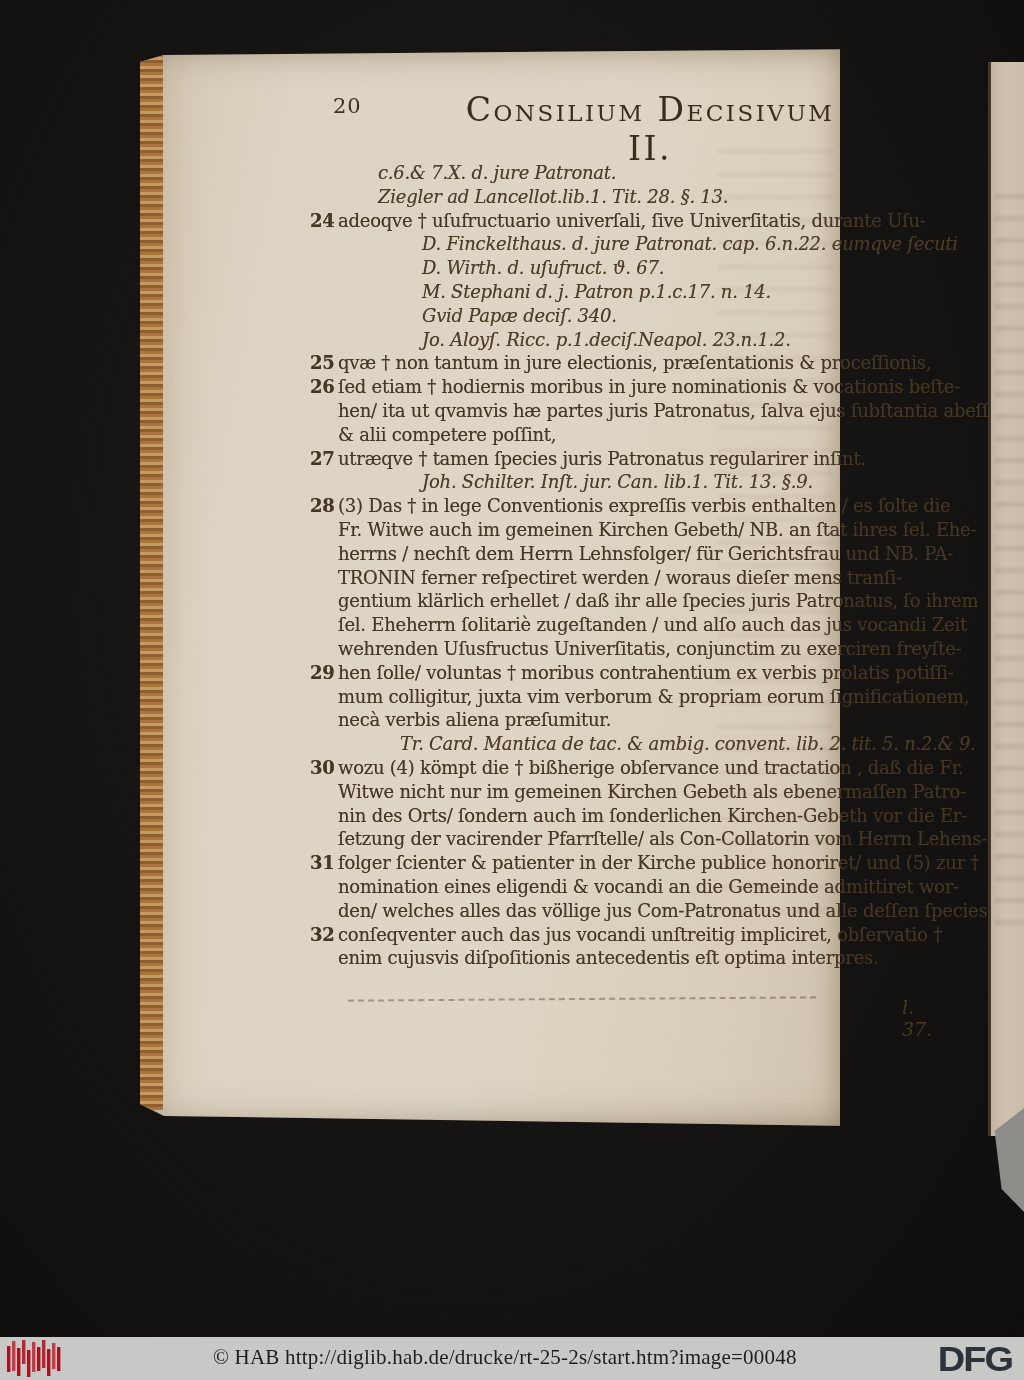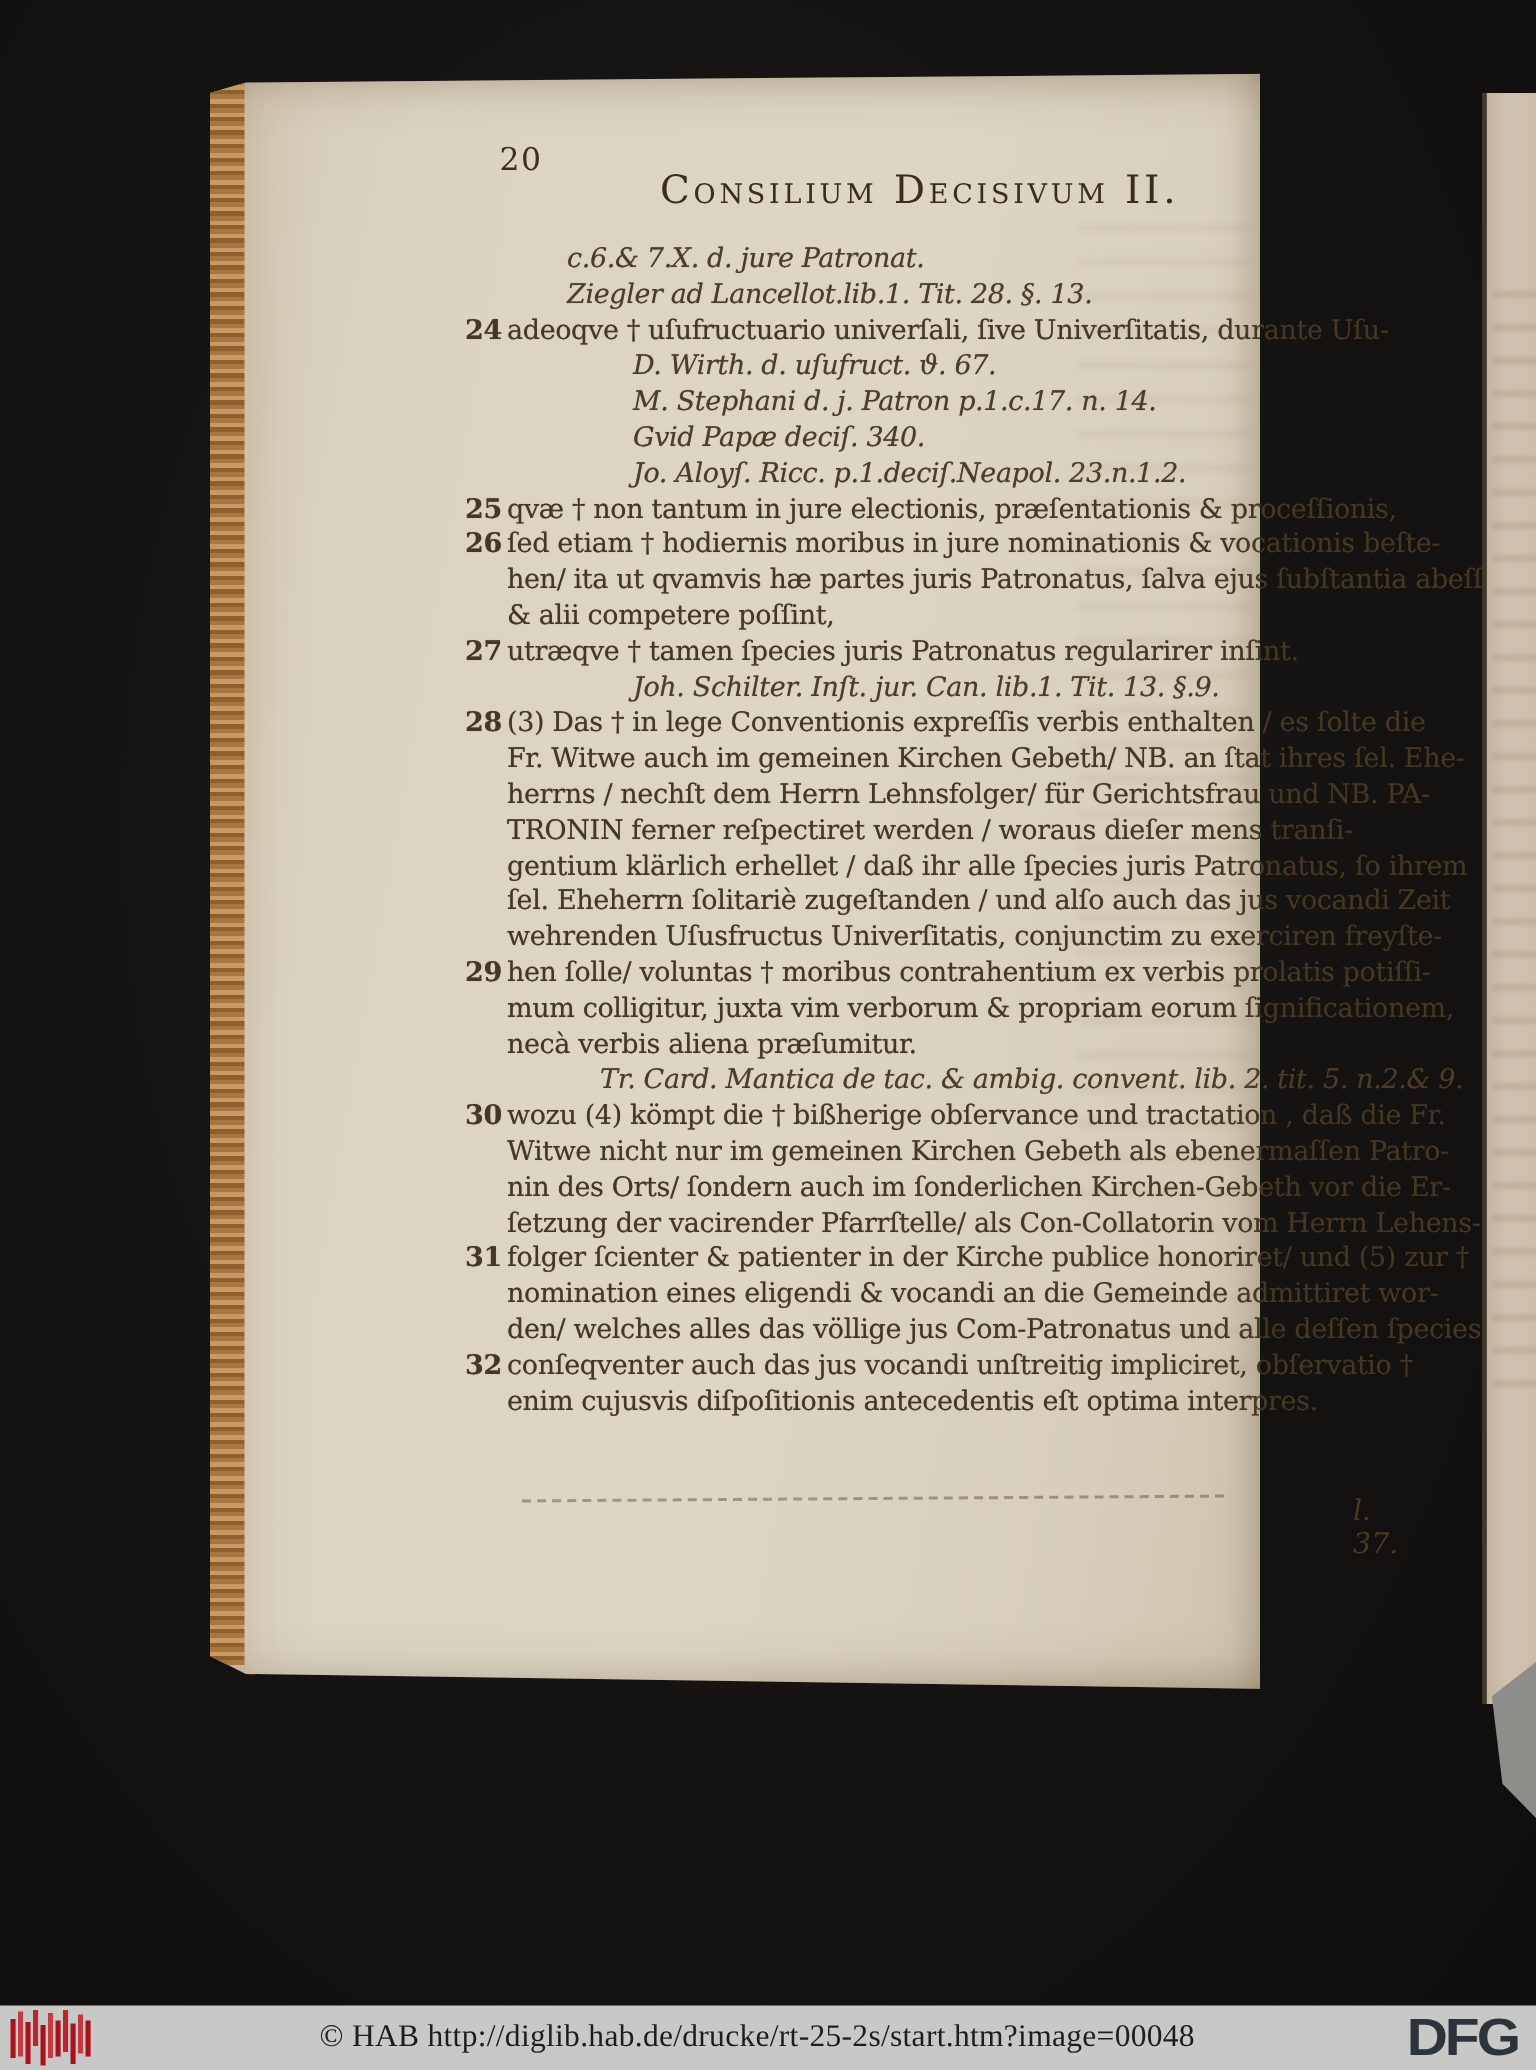--- a/index.html
+++ b/index.html
@@ -13,22 +13,22 @@
         background:linear-gradient(100deg,#d3c8b4 0%, #dcd3c2 18%, #ded5c4 55%, #d7cdba 85%, #cfc3ae 100%);
         box-shadow:inset 42px 0 50px -30px rgba(125,92,50,.35), inset -18px 0 30px -18px rgba(105,85,55,.35),
                    inset 0 26px 38px -26px rgba(90,70,45,.45), inset 0 -30px 40px -28px rgba(90,70,45,.5);}
   #fore-edge{position:absolute;left:0;top:8px;width:23px;height:1056px;
         background:repeating-linear-gradient(to bottom, #a9763f 0 3px, #c59a63 3px 6px, #8f5f30 6px 9px);
         filter:blur(.4px);}
   #page-inner{position:absolute;left:0;top:0;width:100%;height:100%;color:#443622;}
 
   .header-row{position:absolute;top:44px;left:0;width:100%;height:34px;}
   #pgnum{position:absolute;left:193px;top:4px;font-size:21px;letter-spacing:1px;color:#3e301c;}
-  #runtitle{position:absolute;left:300px;top:0;width:420px;text-align:left;
-            font-variant:small-caps;font-size:26px;letter-spacing:2.5px;color:#3a2d1a;margin-top:22px;}
+  #runtitle{position:absolute;left:300px;top:0;width:420px;text-align:center;
+            font-variant:small-caps;font-size:33px;letter-spacing:2.5px;color:#3a2d1a;}
 
   #page-lines{position:absolute;left:170px;top:88px;width:620px;margin-top:28px;}
   .line{position:relative;height:23.8px;white-space:nowrap;font-size:18px;letter-spacing:-.25px;
         color:#453723;text-shadow:0 0 .5px rgba(62,46,24,.55);}
   .line .mnum{position:absolute;left:0;top:0;font-weight:bold;}
   .body  {padding-left:28px;}
   .cite-a{padding-left:68px;}
   .cite-b{padding-left:112px;}
   .cite-c{padding-left:90px;}
   .it .ltext{font-style:italic;color:#4c3d27;}
@@ -70,20 +70,21 @@
     <div id="fore-edge"></div>
     <div id="page-inner">
       <div class="header-row">
         <span id="pgnum">20</span>
         <span id="runtitle">Consilium Decisivum II.</span>
       </div>
       <div id="page-lines">
           <div class="line cite-a it"><span class="ltext">c.6.&amp; 7.X. d. jure Patronat.</span></div>
           <div class="line cite-a it"><span class="ltext">Ziegler ad Lancellot.lib.1. Tit. 28. §. 13.</span></div>
           <div class="line body"><span class="mnum">24</span><span class="ltext">adeoqve † uſufructuario univerſali, ſive Univerſitatis, durante Uſu-</span></div>
+          <div class="line cite-b it"><span class="ltext">D. Finckelthaus. d. jure Patronat. cap. 6.n.22. eumqve ſecuti</span></div>
           <div class="line cite-b it"><span class="ltext">D. Wirth. d. uſufruct. ϑ. 67.</span></div>
           <div class="line cite-b it"><span class="ltext">M. Stephani d. j. Patron p.1.c.17. n. 14.</span></div>
           <div class="line cite-b it"><span class="ltext">Gvid Papæ deciſ. 340.</span></div>
           <div class="line cite-b it"><span class="ltext">Jo. Aloyſ. Ricc. p.1.deciſ.Neapol. 23.n.1.2.</span></div>
           <div class="line body"><span class="mnum">25</span><span class="ltext">qvæ † non tantum in jure electionis, præſentationis &amp; proceſſionis,</span></div>
           <div class="line body"><span class="mnum">26</span><span class="ltext">ſed etiam † hodiernis moribus in jure nominationis &amp; vocationis beſte-</span></div>
           <div class="line body"><span class="ltext">hen/ ita ut qvamvis hæ partes juris Patronatus, ſalva ejus ſubſtantia abeſſe</span></div>
           <div class="line body"><span class="ltext">&amp; alii competere poſſint,</span></div>
           <div class="line body"><span class="mnum">27</span><span class="ltext">utræqve † tamen ſpecies juris Patronatus regularirer inſint.</span></div>
           <div class="line cite-b it"><span class="ltext">Joh. Schilter. Inſt. jur. Can. lib.1. Tit. 13. §.9.</span></div>

